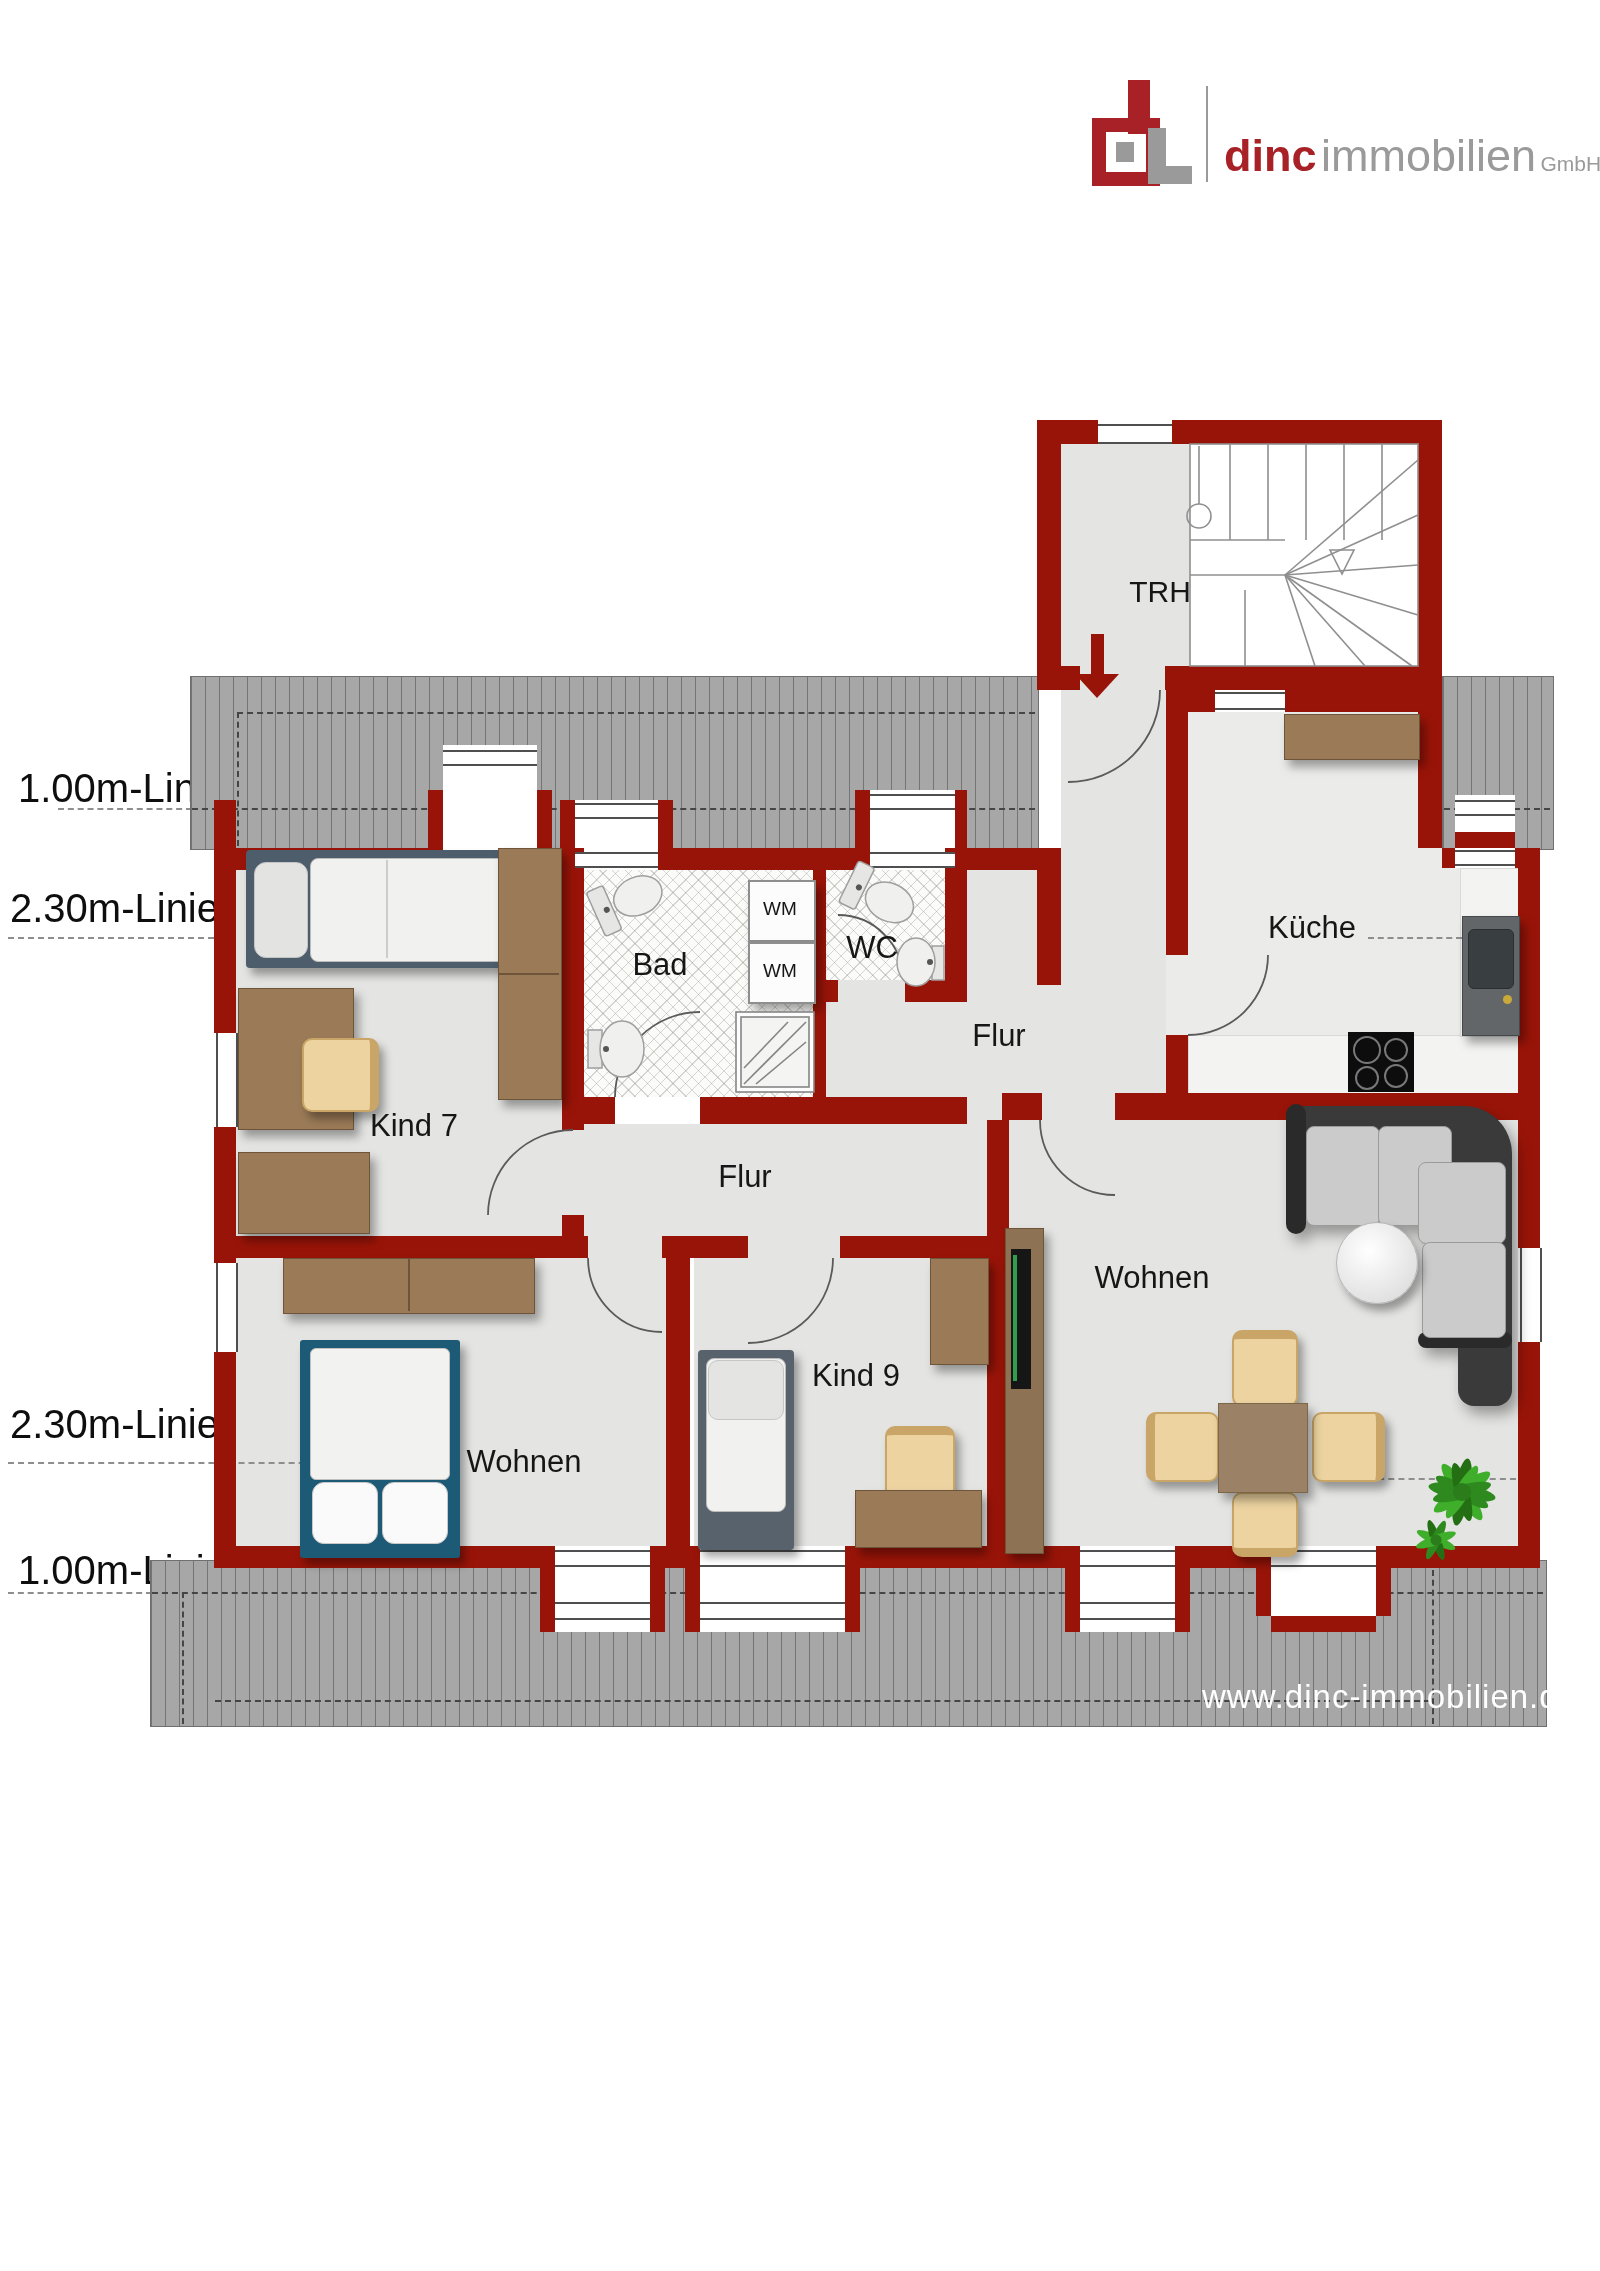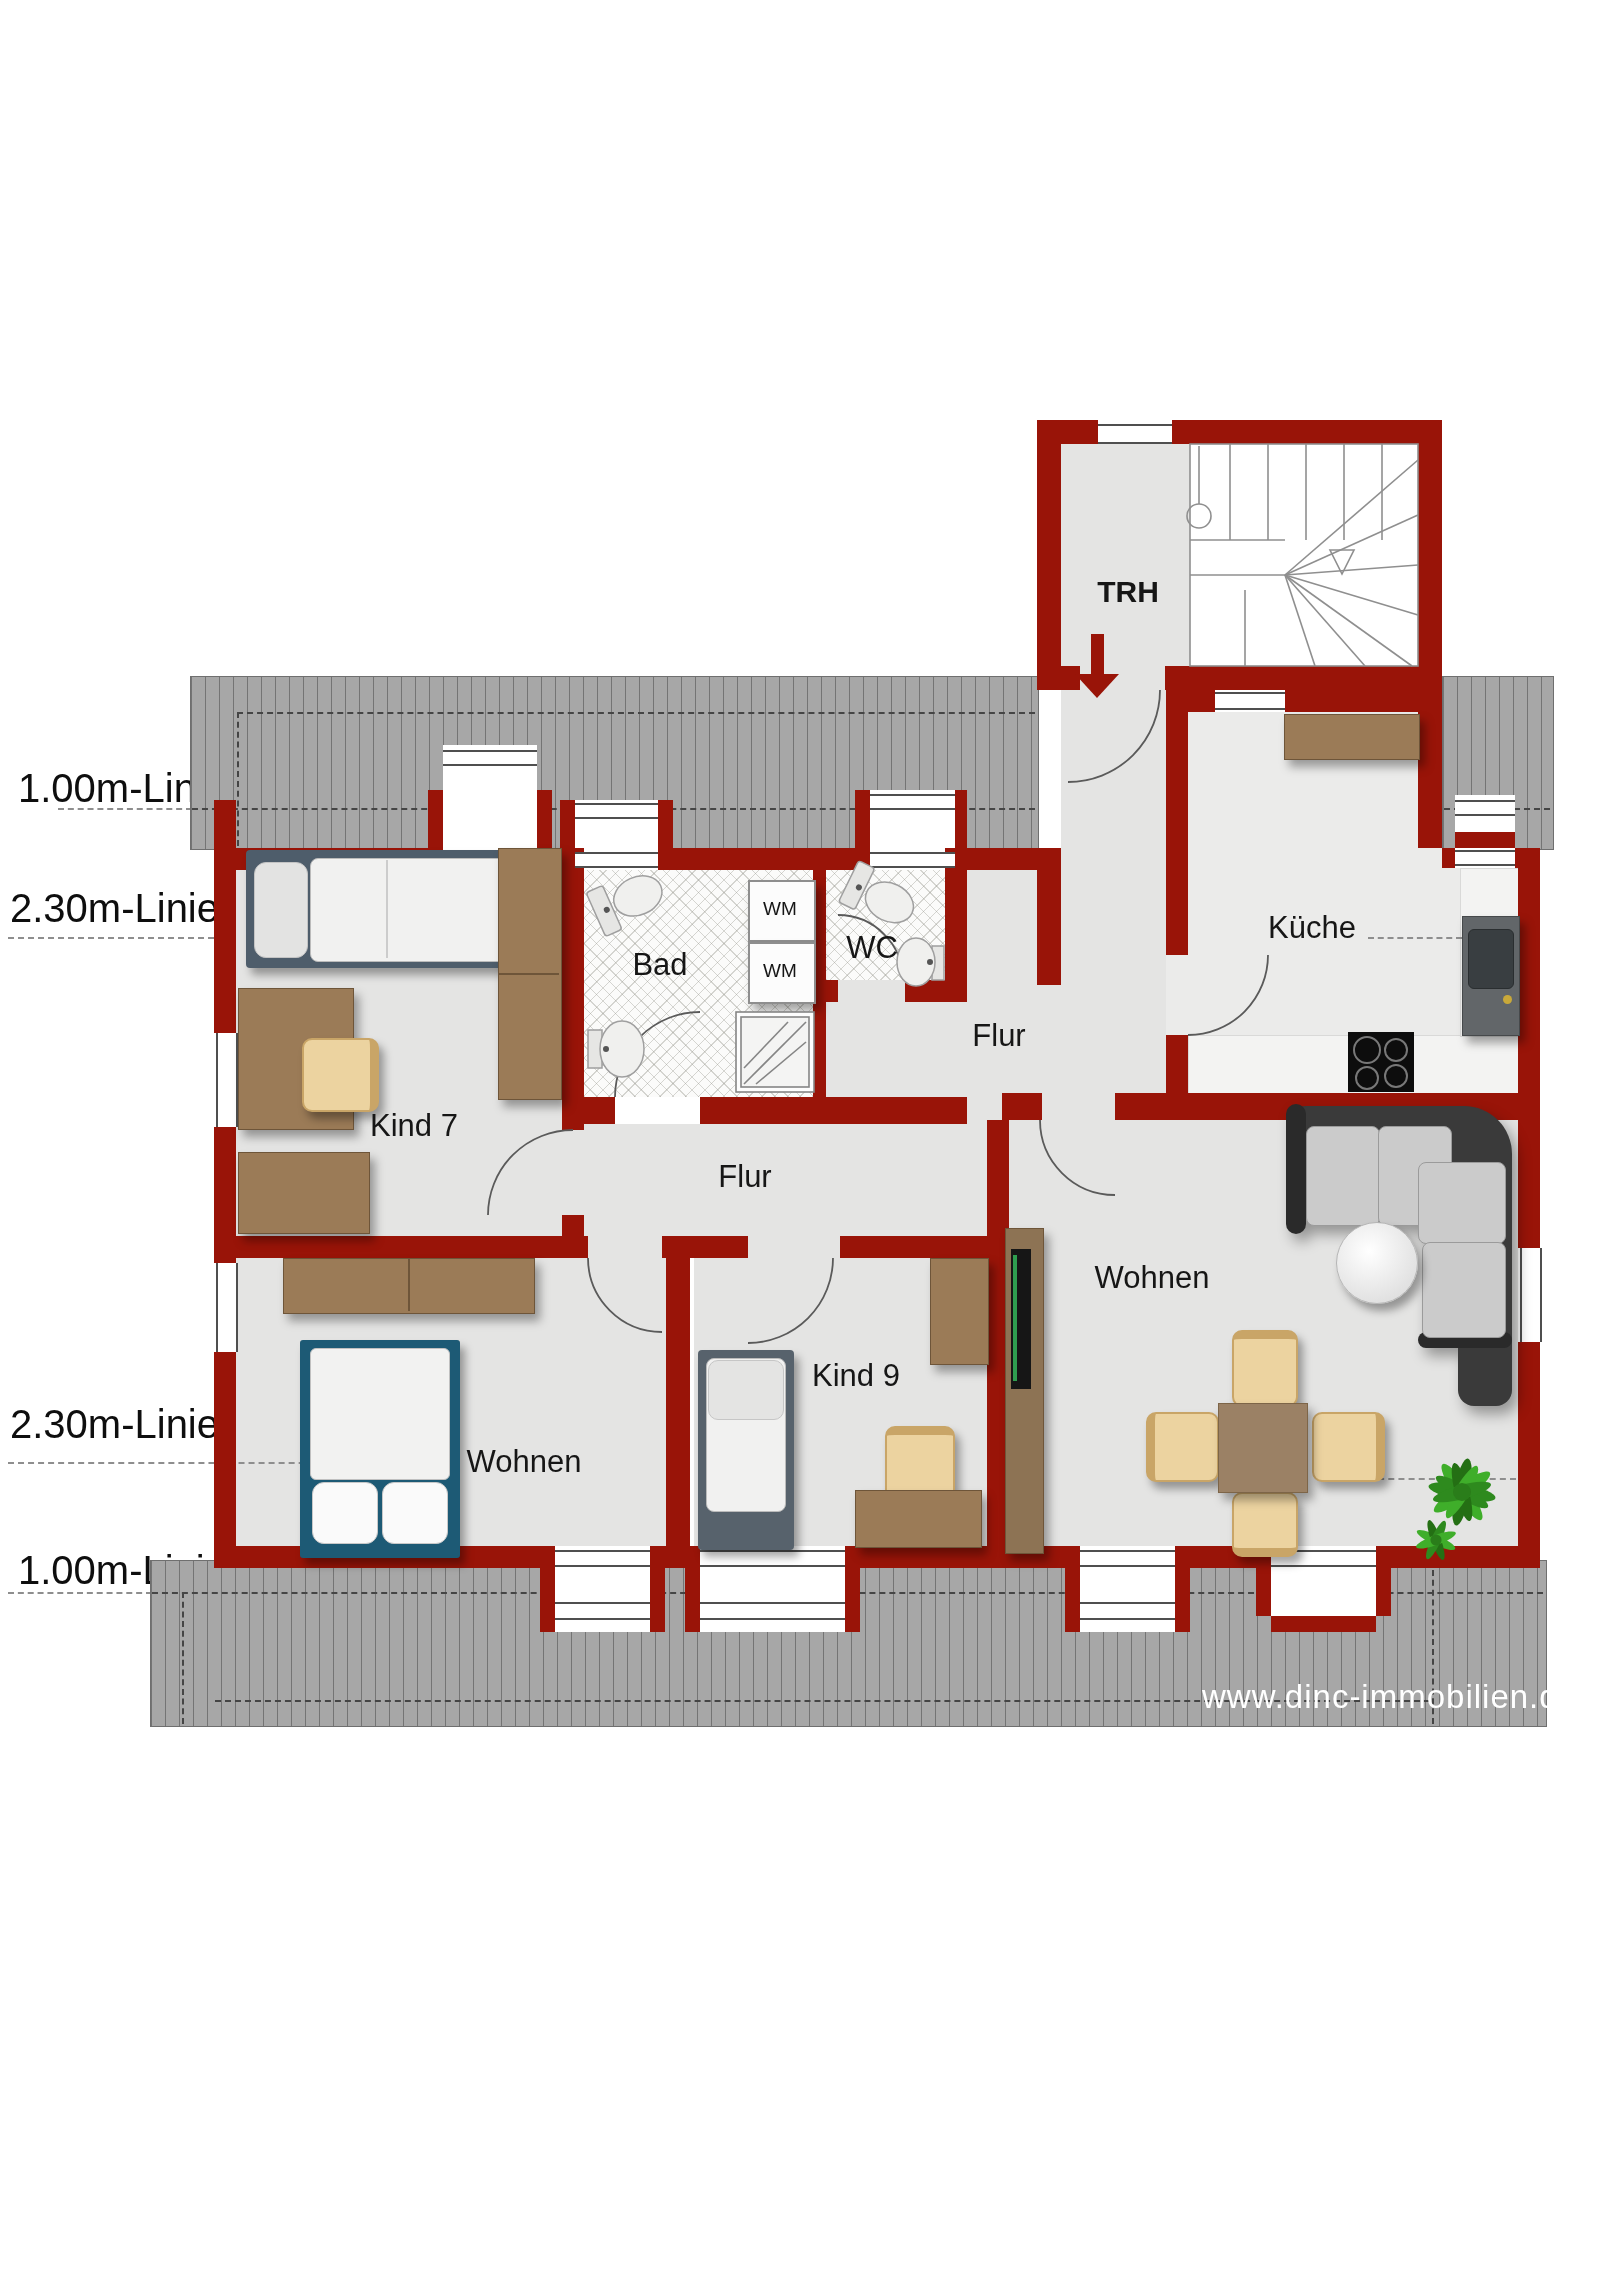--- a/index.html
+++ b/index.html
@@ -30,20 +30,35 @@
   .title{font-size:48px;font-weight:bold;color:#7a7a7a;letter-spacing:1px;}
   .url{font-size:33px;color:#fff;letter-spacing:1px;}
   .seat{background:#cbcbcb;border:1px solid #9b9b9b;border-radius:8px;}
   .dark{background:#3a3a3a;}
 </style>
 </head>
 <body>
 
 <div class="stage">
 
+  <div class="a" style="left:1090px;top:78px;width:440px;height:110px;">
+    <div class="a" style="left:0;top:0;width:104px;height:110px;">
+      <div class="a" style="left:38px;top:2px;width:22px;height:54px;background:#a72126;"></div>
+      <div class="a" style="left:2px;top:40px;width:40px;height:40px;border:14px solid #a72126;"></div>
+      <div class="a" style="left:26px;top:64px;width:18px;height:20px;background:#9a9a9a;"></div>
+      <div class="a" style="left:58px;top:50px;width:18px;height:56px;background:#9a9a9a;"></div>
+      <div class="a" style="left:58px;top:88px;width:44px;height:18px;background:#9a9a9a;"></div>
+    </div>
+    <div class="a" style="left:116px;top:8px;width:2px;height:96px;background:#9a9a9a;"></div>
+    <div class="a" style="left:134px;top:52px;white-space:nowrap;">
+      <span style="font-size:45px;font-weight:bold;color:#a72126;">dinc</span>
+      <span style="font-size:45px;color:#9a9a9a;">immobilien</span>
+      <span style="font-size:21px;color:#9a9a9a;">GmbH</span>
+    </div>
+  </div>
 
 
   <div class="a dim" style="left:18px;top:766px;">1.00m-Linie</div>
   <div class="a dim" style="left:10px;top:886px;">2.30m-Linie</div>
   <div class="a dim" style="left:10px;top:1402px;">2.30m-Linie</div>
   <div class="a dim" style="left:18px;top:1548px;">1.00m-Linie</div>
 
   <div class="a floor" style="left:236px;top:870px;width:326px;height:366px;"></div>
   <div class="a tile" style="left:584px;top:870px;width:229px;height:227px;"></div>
   <div class="a tile" style="left:826px;top:870px;width:119px;height:110px;"></div>
@@ -337,21 +352,21 @@
       <g transform="translate(1436,1540) scale(0.62)">
         <ellipse rx="34" ry="8" fill="#3fae2a" transform="rotate(25)"></ellipse>
         <ellipse rx="34" ry="8" fill="#246f14" transform="rotate(70)"></ellipse>
         <ellipse rx="34" ry="8" fill="#2e8a1e" transform="rotate(115)"></ellipse>
         <ellipse rx="34" ry="8" fill="#3fae2a" transform="rotate(160)"></ellipse>
         <circle r="9" fill="#2a7d1a"></circle>
       </g>
     </g>
   </svg>
 
-  <div class="a lbl" style="left:1128px;top:592px;font-size:30px;font-weight:bold;">TRH</div>
+  <div class="a lbl" style="left:1160px;top:592px;font-size:30px;">TRH</div>
   <div class="a lbl" style="left:660px;top:965px;">Bad</div>
   <div class="a lbl" style="left:872px;top:948px;">WC</div>
   <div class="a lbl" style="left:999px;top:1036px;">Flur</div>
   <div class="a lbl" style="left:745px;top:1177px;">Flur</div>
   <div class="a lbl" style="left:1312px;top:928px;">Küche</div>
   <div class="a lbl" style="left:414px;top:1126px;">Kind 7</div>
   <div class="a lbl" style="left:856px;top:1376px;">Kind 9</div>
   <div class="a lbl" style="left:524px;top:1462px;">Wohnen</div>
   <div class="a lbl" style="left:1152px;top:1278px;">Wohnen</div>
   <div class="a lbl sm" style="left:780px;top:909px;">WM</div>

